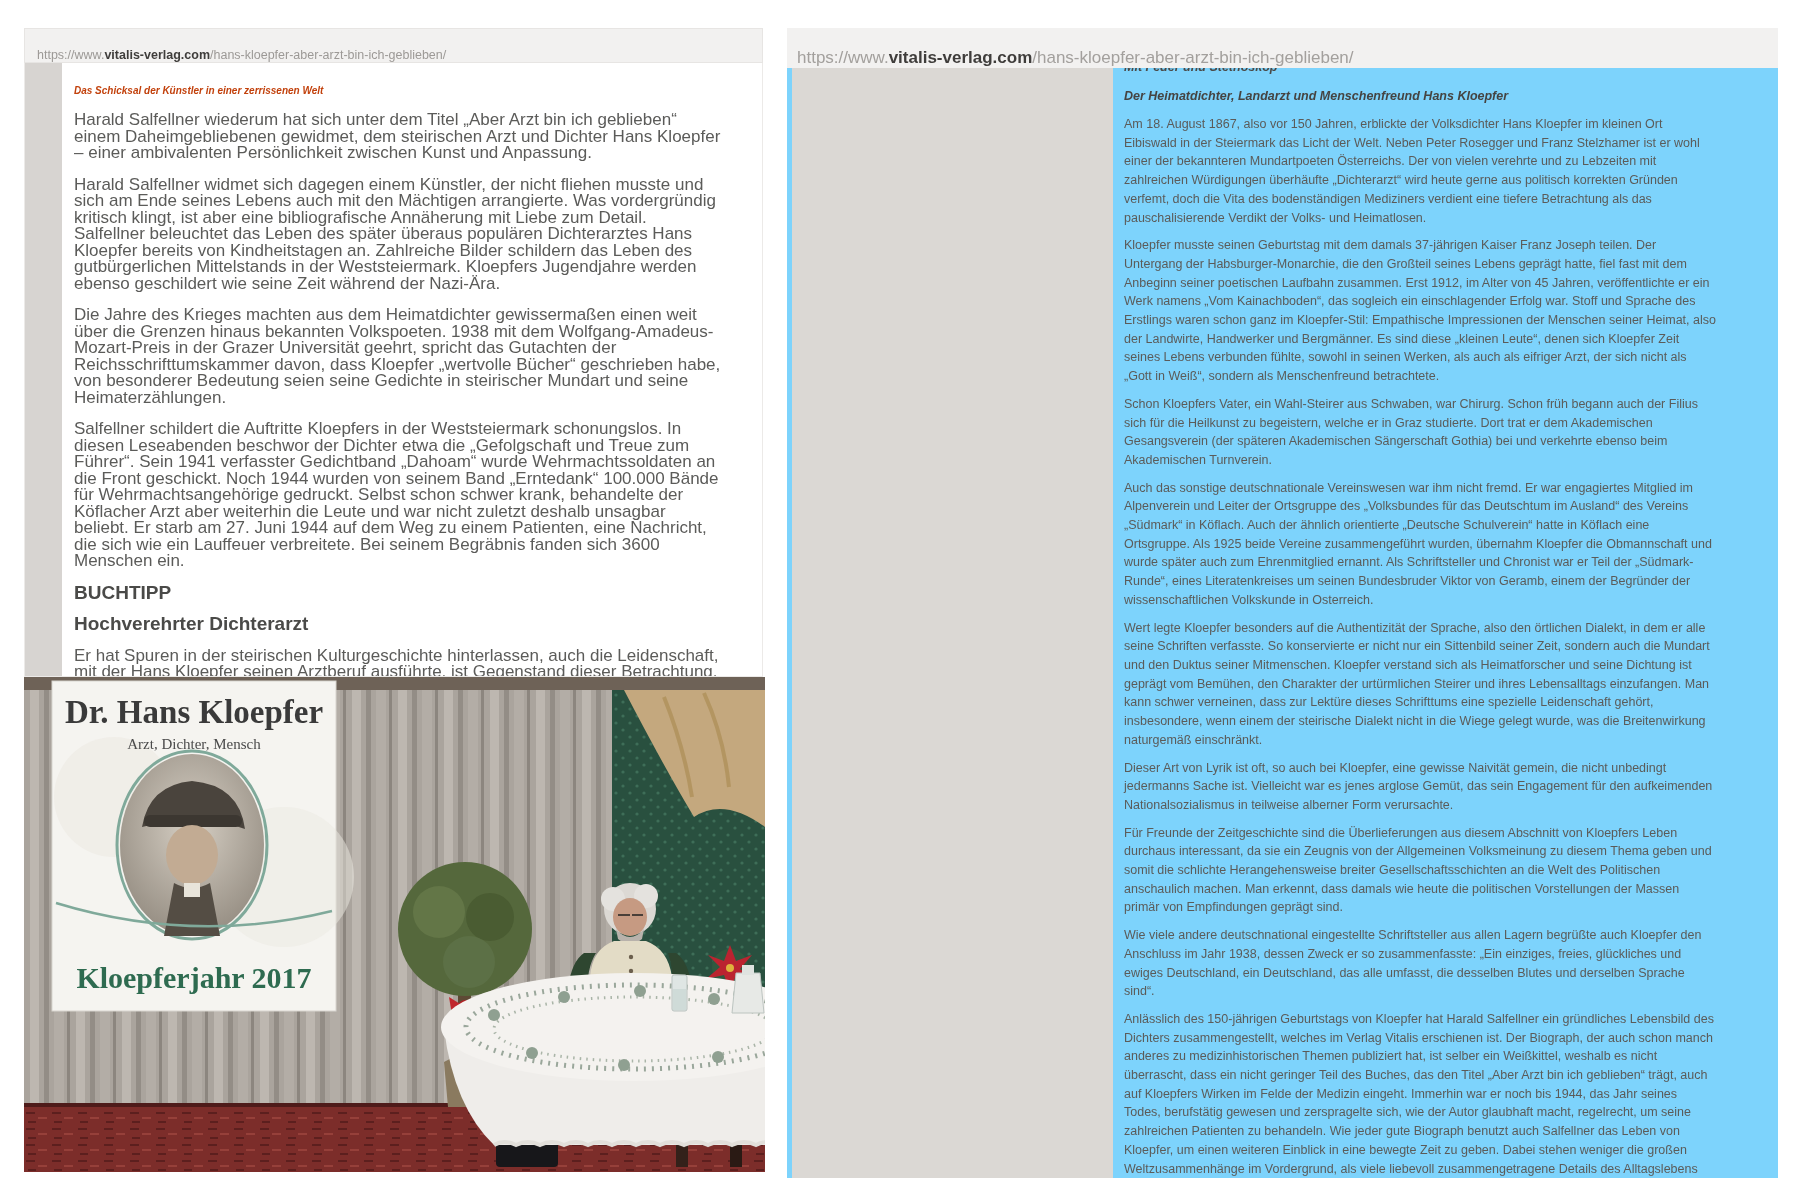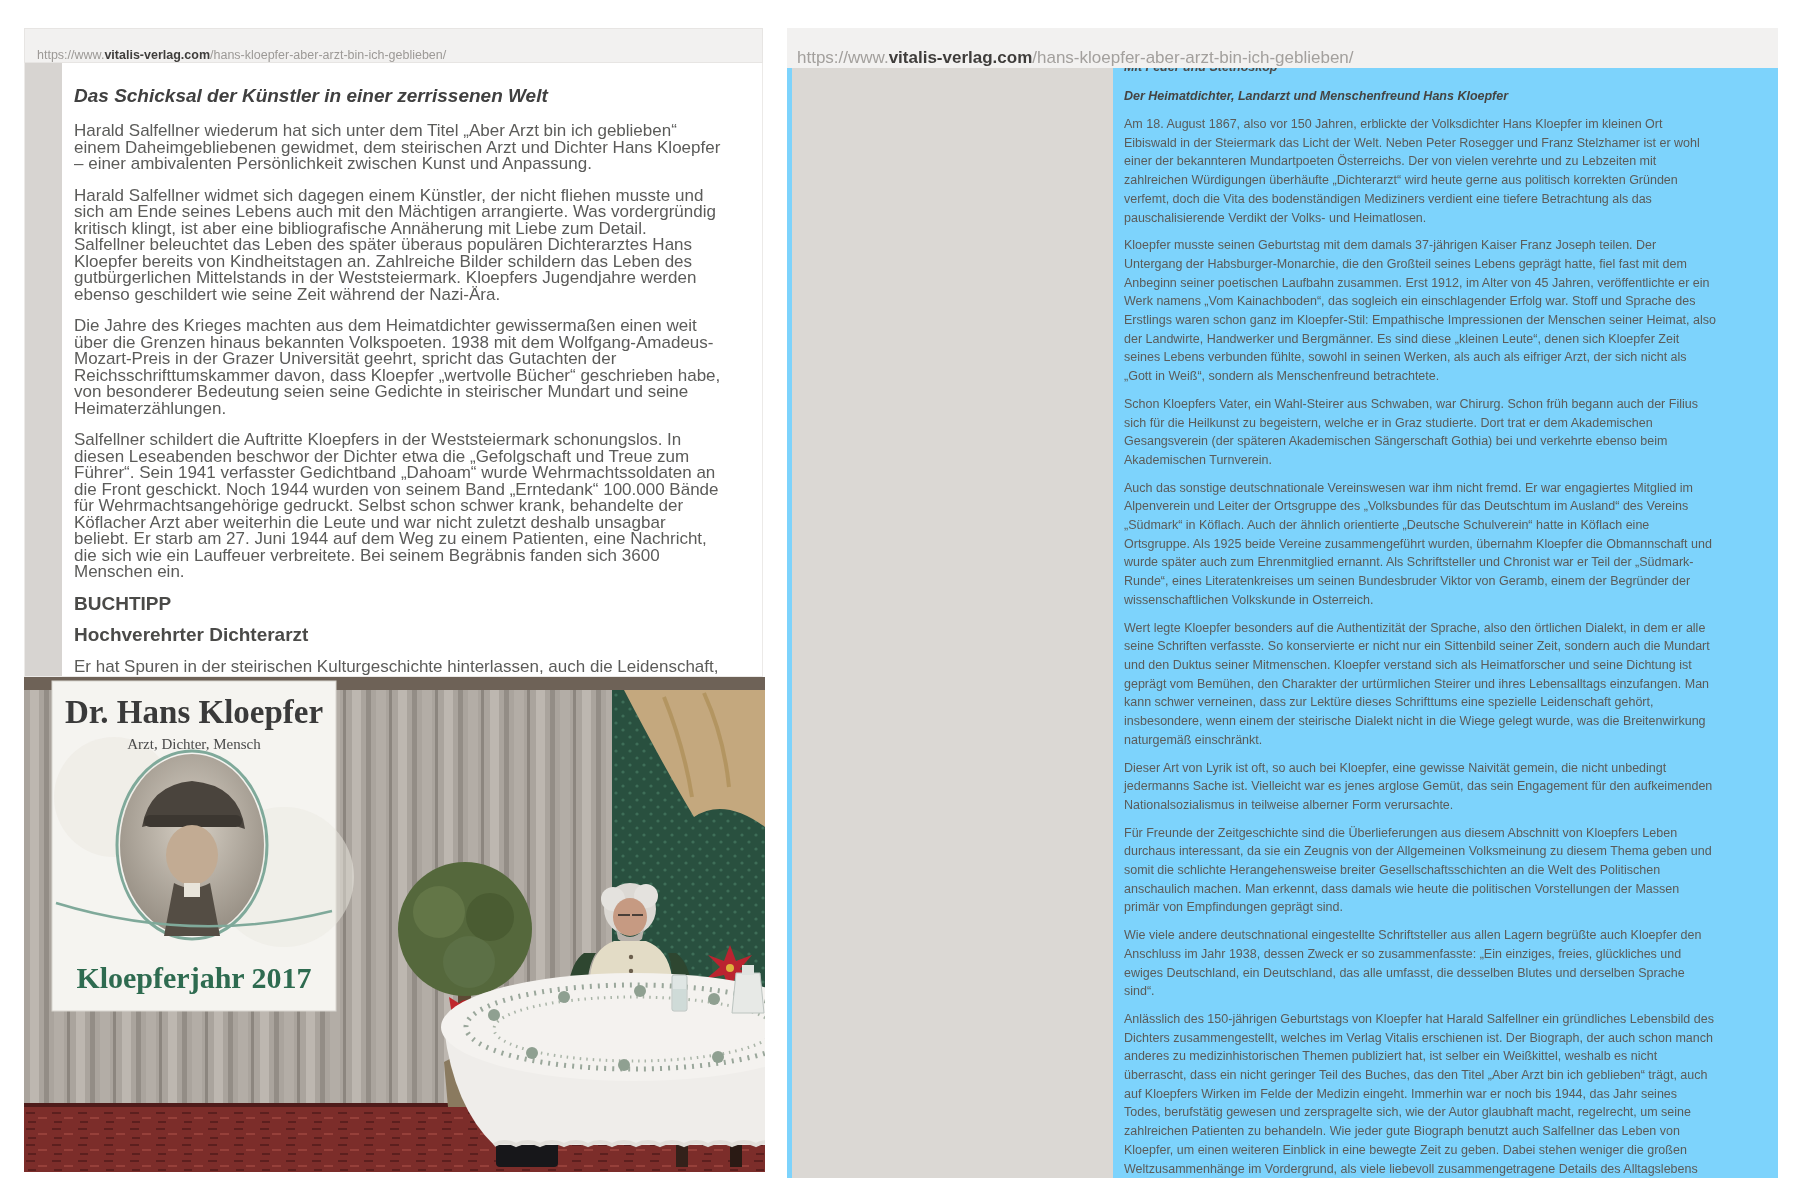--- a/index.html
+++ b/index.html
@@ -7,21 +7,21 @@
           font-family:"Liberation Sans", sans-serif;}
 
   
   .left-panel{position:absolute;left:24px;top:28px;width:739px;}
   .urlbar{background:#f2f1f0;border:1px solid #e7e5e3;display:flex;align-items:flex-end;box-sizing:border-box;}
   .left-urlbar{height:35px;padding-left:12px;font-size:12.5px;color:#9c9996;}
   .urlbar .host{font-weight:bold;color:#3f3d3b;}
   .left-box{position:relative;background:#ffffff;border:1px solid #eceae8;border-top:none;height:614px;box-sizing:border-box;overflow:hidden;}
   .left-strip{position:absolute;left:0;top:0;width:37px;height:100%;background:#d7d4d1;}
   .left-text{position:absolute;left:49px;top:22px;width:648px;color:#5b5b59;}
-  .left-text h3{margin:0 0 16px 0;font-size:19px;font-style:italic;color:#404040;}
+  .left-text h3{margin:0 0 16px 0;font-size:10px;font-style:italic;color:#c2410c;}
   .left-text .para{margin:0 0 15px 0;font-size:17px;line-height:16.5px;}
   .left-text .bold-line{margin:0 0 15px 0;font-size:19px;line-height:16.5px;font-weight:bold;color:#4a4a48;}
   .attr-line{margin:0 0 15px 0;font-size:13px;line-height:16.5px;}
   a.red-link{color:#a2333e;font-weight:bold;font-style:italic;text-decoration:underline;cursor:pointer;text-align:right;}
   .date-line{font-size:13px;line-height:16.5px;}
 
   
   .photo{position:absolute;left:24px;top:677px;width:741px;height:404px;}
   .photo svg{display:block;}
 

